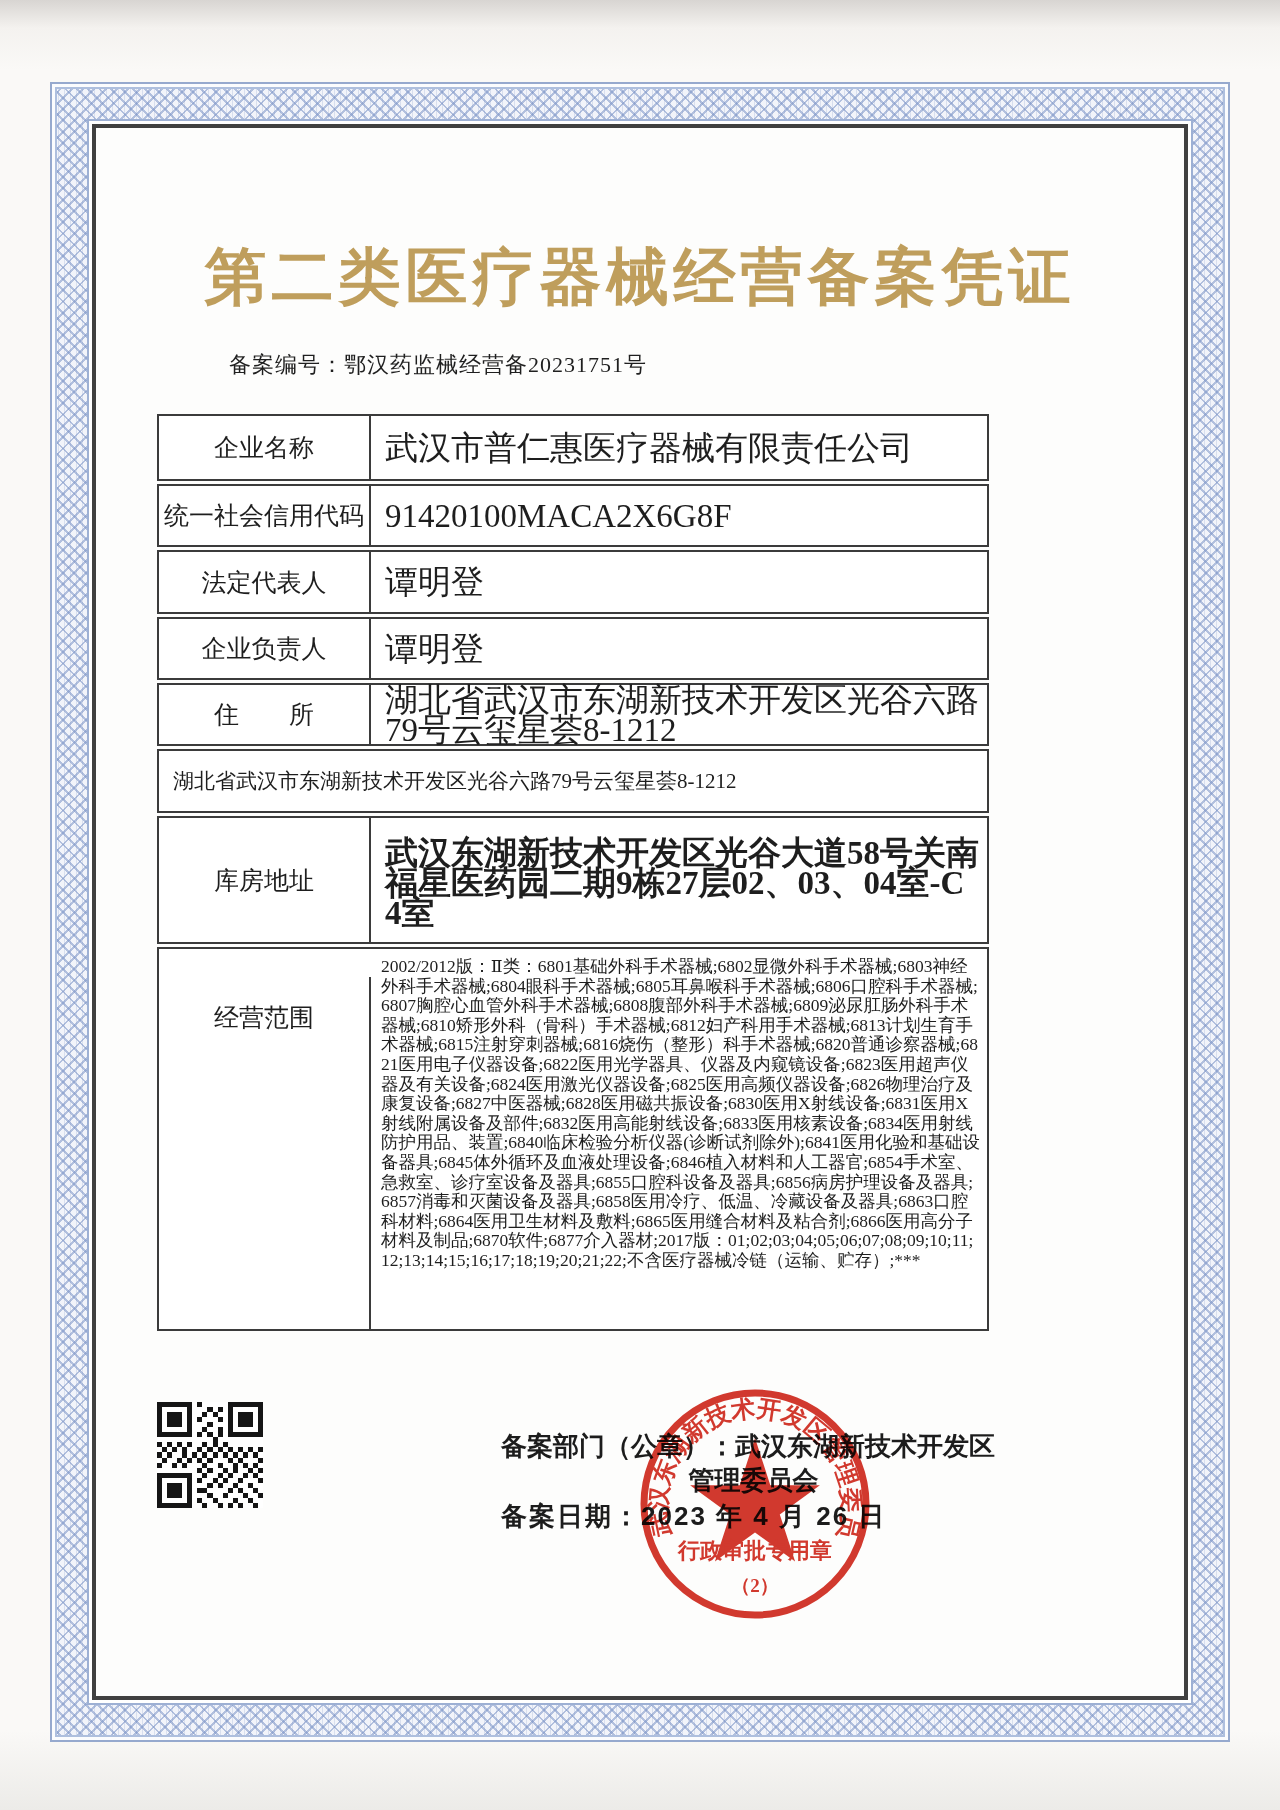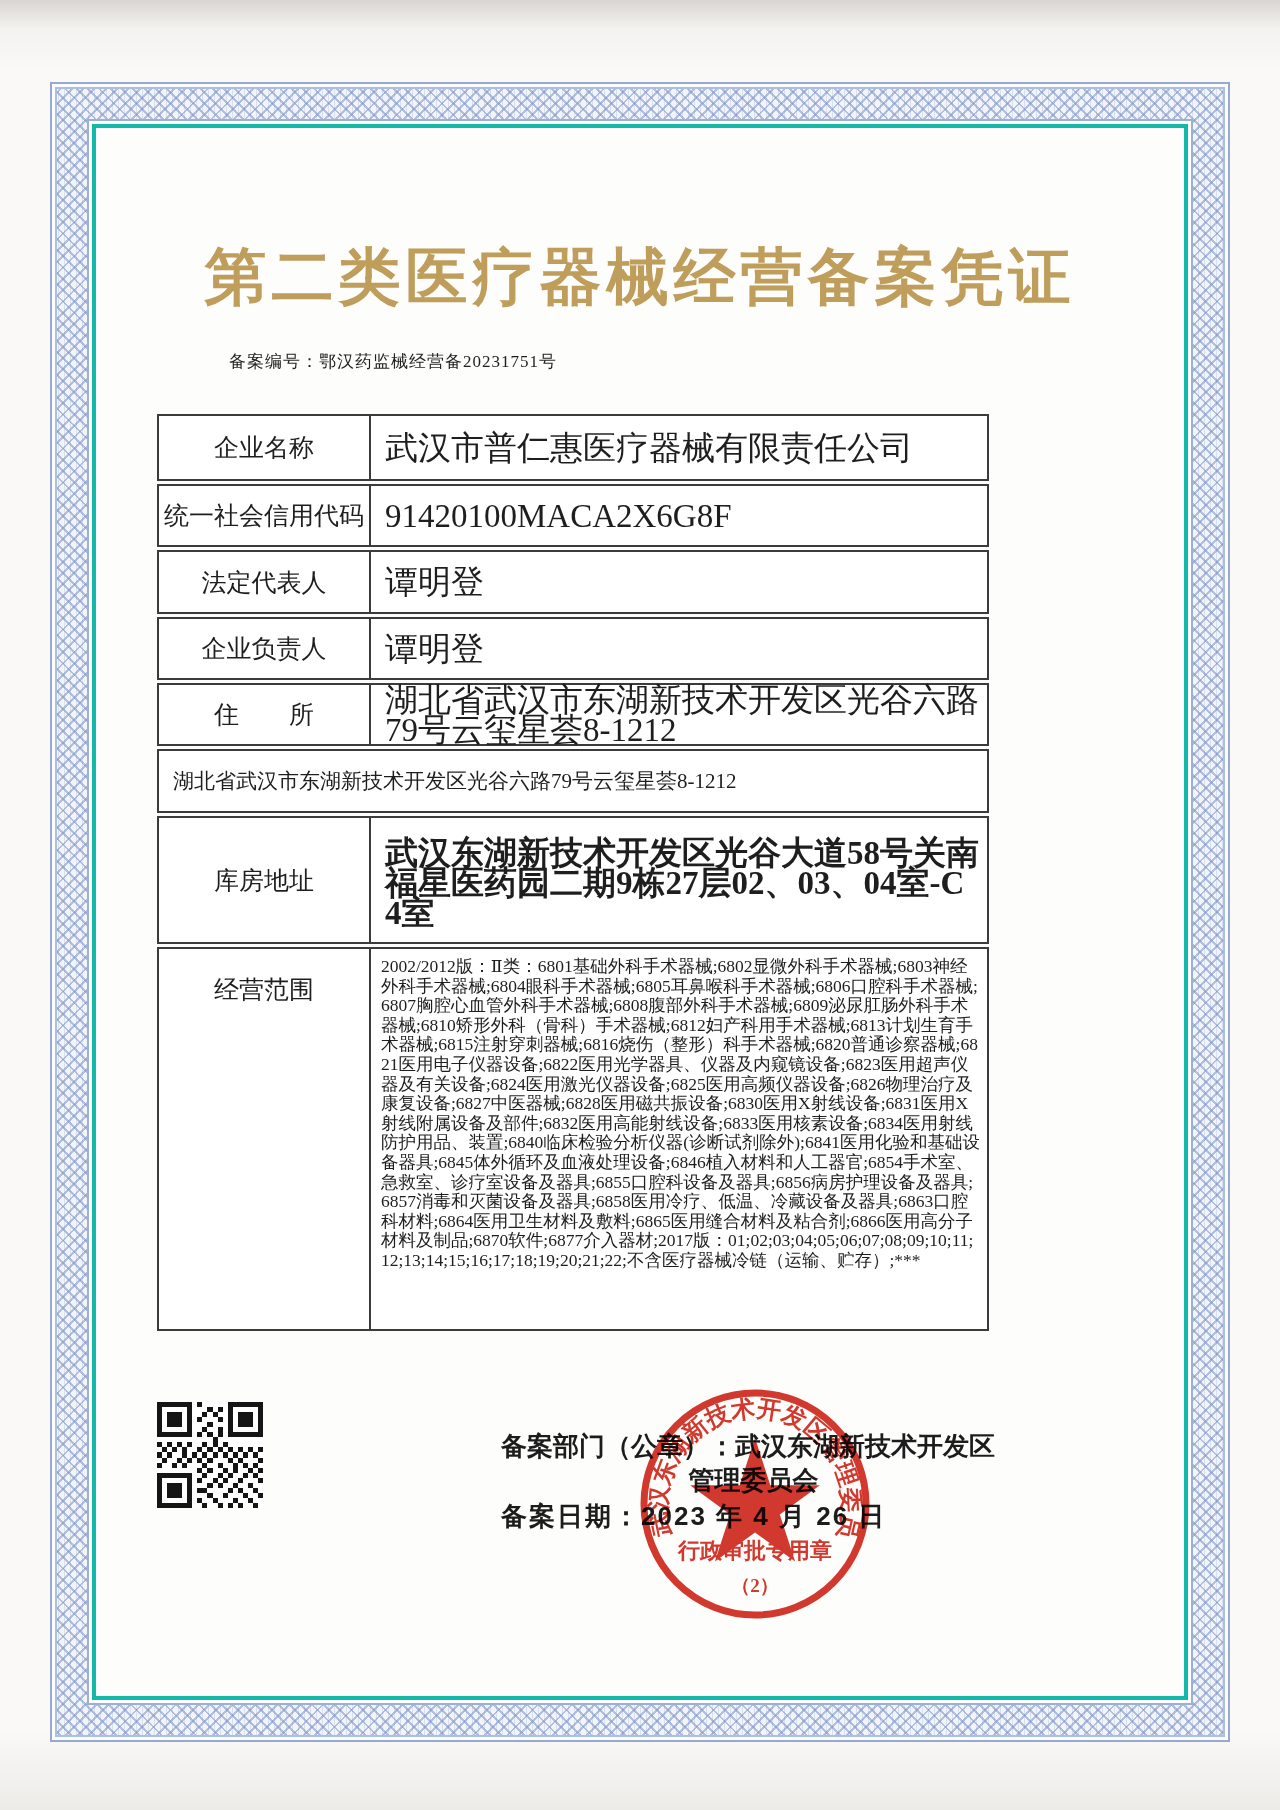--- a/index.html
+++ b/index.html
@@ -16,31 +16,31 @@
     background-image:
       repeating-linear-gradient(45deg,rgba(125,149,199,.55) 0 2px,rgba(255,255,255,0) 2px 8px),
       repeating-linear-gradient(-45deg,rgba(125,149,199,.55) 0 2px,rgba(255,255,255,0) 2px 8px),
       repeating-linear-gradient(90deg,rgba(125,149,199,.22) 0 1px,rgba(255,255,255,0) 1px 6px);
     border:2px solid #96a9ce;
     box-shadow:inset 0 0 0 3px rgba(255,255,255,.95),inset 0 0 0 5px #aebfde;
   }
   .frame{
     position:absolute;left:92px;top:124px;width:1096px;height:1576px;
     box-sizing:border-box;background:#fdfdfc;
-    border:4px solid #14b8a6;
+    border:4px solid #404040;
     box-shadow:0 0 0 3px #fff,0 0 0 5px #9db0d4;
   }
   .title{
     position:absolute;left:0;top:108px;width:100%;
     text-align:center;font-size:62px;font-weight:bold;
     color:#bf9e5c;letter-spacing:5px;line-height:82px;white-space:nowrap;
   }
   .recno{
     position:absolute;left:133px;top:222px;
-    font-size:17px;letter-spacing:1px;color:#1f1f1f;
+    font-size:22px;letter-spacing:1px;color:#1f1f1f;
   }
   .cert-table{position:absolute;left:61px;top:286px;width:832px;}
   .row{
     display:flex;box-sizing:border-box;border:2px solid #3b3b3b;
     margin-bottom:3px;background:#fff;
   }
   .cell-label{
     box-sizing:border-box;width:212px;flex:0 0 212px;
     border-right:2px solid #3b3b3b;
     display:flex;align-items:center;justify-content:center;
@@ -48,21 +48,21 @@
   }
   .cell-value{
     box-sizing:border-box;flex:1;display:flex;align-items:center;
     padding:4px 8px 4px 14px;font-size:33px;color:#1e1e1e;
     line-height:30px;word-break:break-all;
   }
   .h67{height:67px}.h63{height:63px}.h64{height:64px}.h62{height:62px}
   .h128{height:128px}.h384{height:384px}
   .row-warehouse .cell-value{align-items:flex-start;padding-top:20px;font-weight:bold;}
   .row-premises .cell-value{font-size:21px;}
-  .row-scope .cell-label{align-items:flex-start;padding-top:24px;}
+  .row-scope .cell-label{align-items:flex-start;padding-top:24px;margin-top:28px;}
   .row-scope .cell-value{
     align-items:flex-start;font-size:17.5px;line-height:19.6px;
     padding:8px 6px 6px 10px;letter-spacing:0;
   }
   .qr{
     position:absolute;left:61px;top:1274px;width:106px;height:106px;
     shape-rendering:crispEdges;background:#fff;
   }
   .footer-dept{
     position:absolute;left:405px;top:1301px;width:505px;

